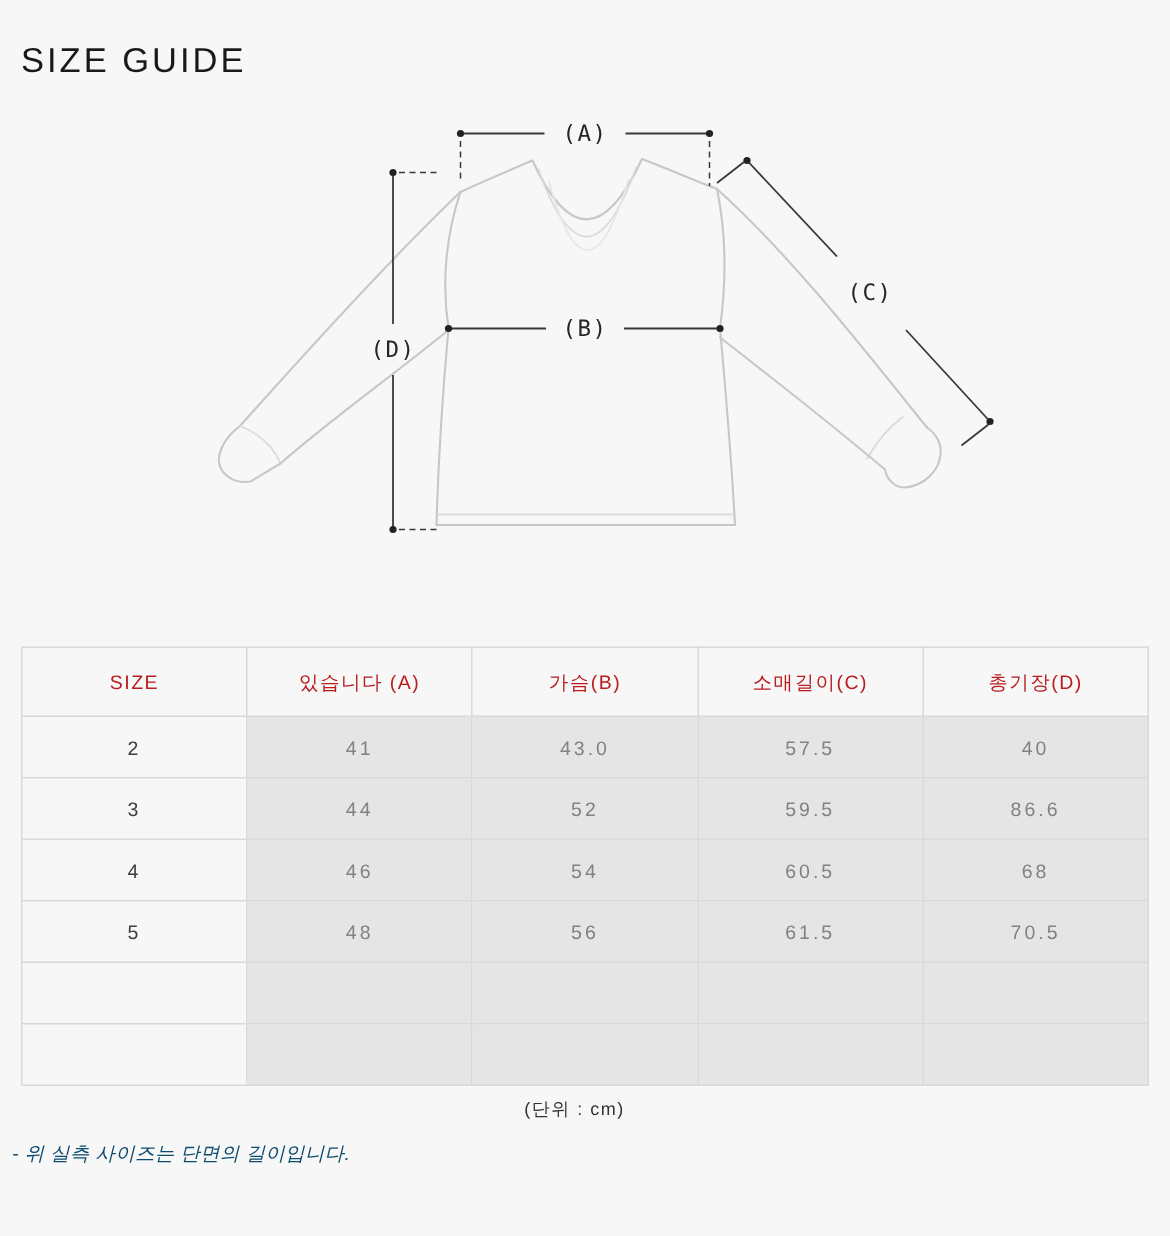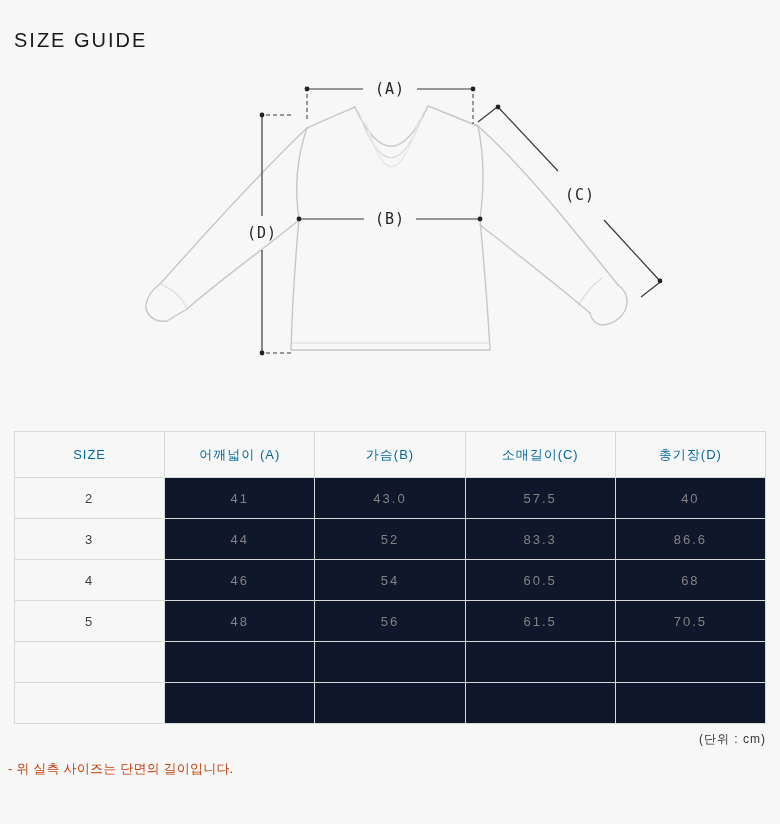--- a/index.html
+++ b/index.html
@@ -5,21 +5,21 @@
   html,body{margin:0;padding:0;}
   body{
     width:780px;height:824px;
     background:#f7f7f7;
     font-family:"Liberation Sans","DejaVu Sans",sans-serif;
     overflow:hidden;
     -webkit-font-smoothing:antialiased;
   }
   .page-title{
     margin:28px 0 0 14px;
-    font-size:20px;
+    font-size:23px;
     line-height:24px;
     font-weight:500;
     letter-spacing:2px;
     color:#191919;
   }
   .diagram{display:block;margin-top:16px;}
   .diagram text{
     font-family:"DejaVu Sans Mono","Liberation Mono",monospace;
     font-size:15px;
     letter-spacing:1px;
@@ -36,49 +36,50 @@
     border:1px solid #d9d9d9;
     text-align:center;
     vertical-align:middle;
     padding:0;
   }
   .size-table th{
     height:45px;
     font-size:13px;
     font-weight:400;
     letter-spacing:1px;
-    color:#0369a1;
+    color:#b91c1c;
     background:transparent;
   }
   .size-table td{
     height:40px;
     font-size:13px;
     letter-spacing:2px;
     color:#828282;
-    background:#0f172a;
+    background:#e5e5e5;
   }
   .size-table td.size-col{
     background:transparent;
     color:#3e3e3e;
   }
   .unit-note{
     margin:7px 14px 0 0;
-    text-align:right;
+    text-align:center;
     font-size:12px;
     letter-spacing:1px;
     color:#333333;
   }
   .notes{
     margin:10px 0 0 8px;
   }
   .note-line{
     font-size:13px;
     line-height:21px;
     letter-spacing:0.2px;
-    color:#c2410c;
+    color:#0c4a6e;
+    font-style:italic;
   }
 </style>
 </head>
 <body>
 
 <h1 class="page-title">SIZE GUIDE</h1>
 
 <svg class="diagram" width="780" height="360" viewBox="0 0 780 360" xmlns="http://www.w3.org/2000/svg">
 
   <g fill="none" stroke="#c6c7c9" stroke-width="1.4" stroke-linecap="round" stroke-linejoin="round">
@@ -152,39 +153,39 @@
   <colgroup>
       <col>
       <col>
       <col>
       <col>
       <col>
     </colgroup>
   <thead>
     <tr>
       <th>SIZE</th>
-      <th>어깨넓이 (A)</th>
+      <th>있습니다 (A)</th>
       <th>가슴(B)</th>
       <th>소매길이(C)</th>
       <th>총기장(D)</th>
     </tr>
   </thead>
   <tbody>
     <tr>
       <td class="size-col">2</td>
       <td>41</td>
       <td>43.0</td>
       <td>57.5</td>
       <td>40</td>
     </tr>
     <tr>
       <td class="size-col">3</td>
       <td>44</td>
       <td>52</td>
-      <td>83.3</td>
+      <td>59.5</td>
       <td>86.6</td>
     </tr>
     <tr>
       <td class="size-col">4</td>
       <td>46</td>
       <td>54</td>
       <td>60.5</td>
       <td>68</td>
     </tr>
     <tr>

